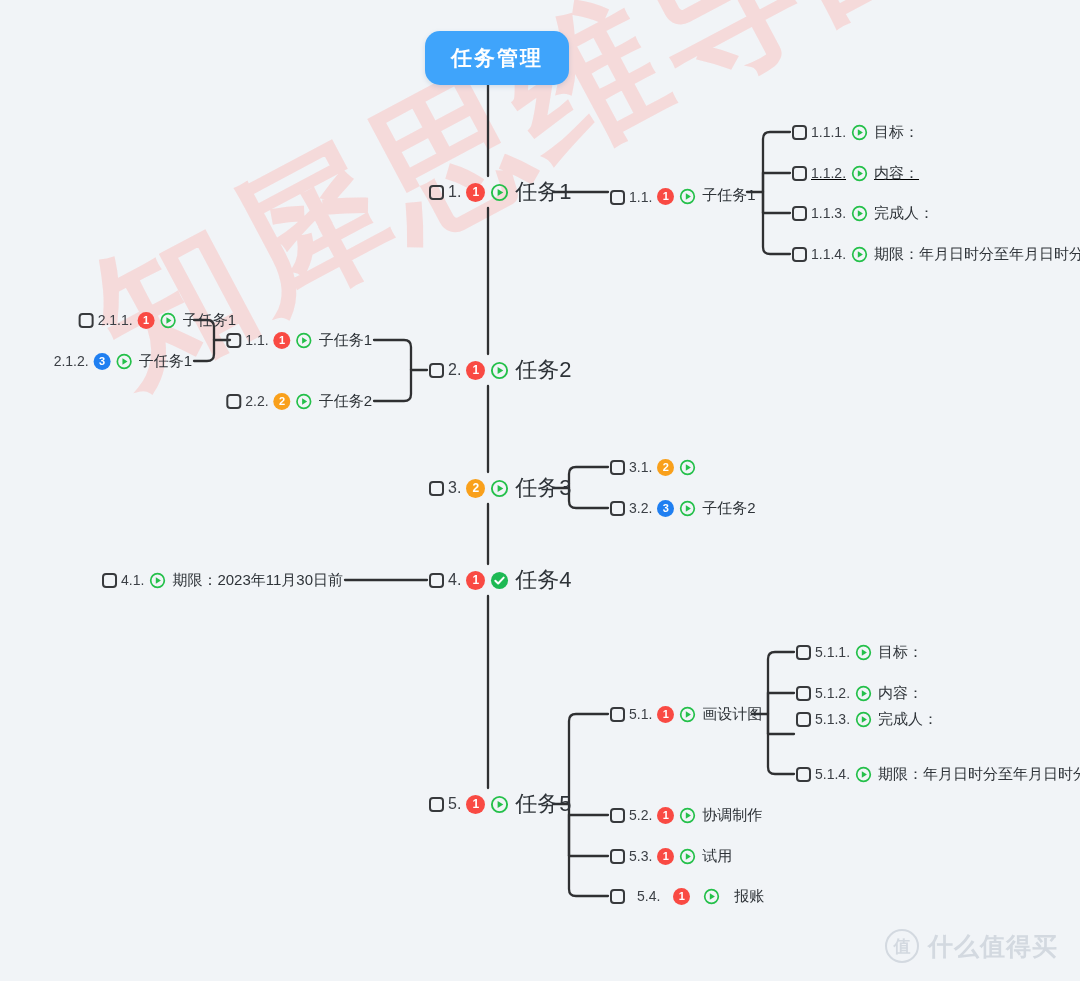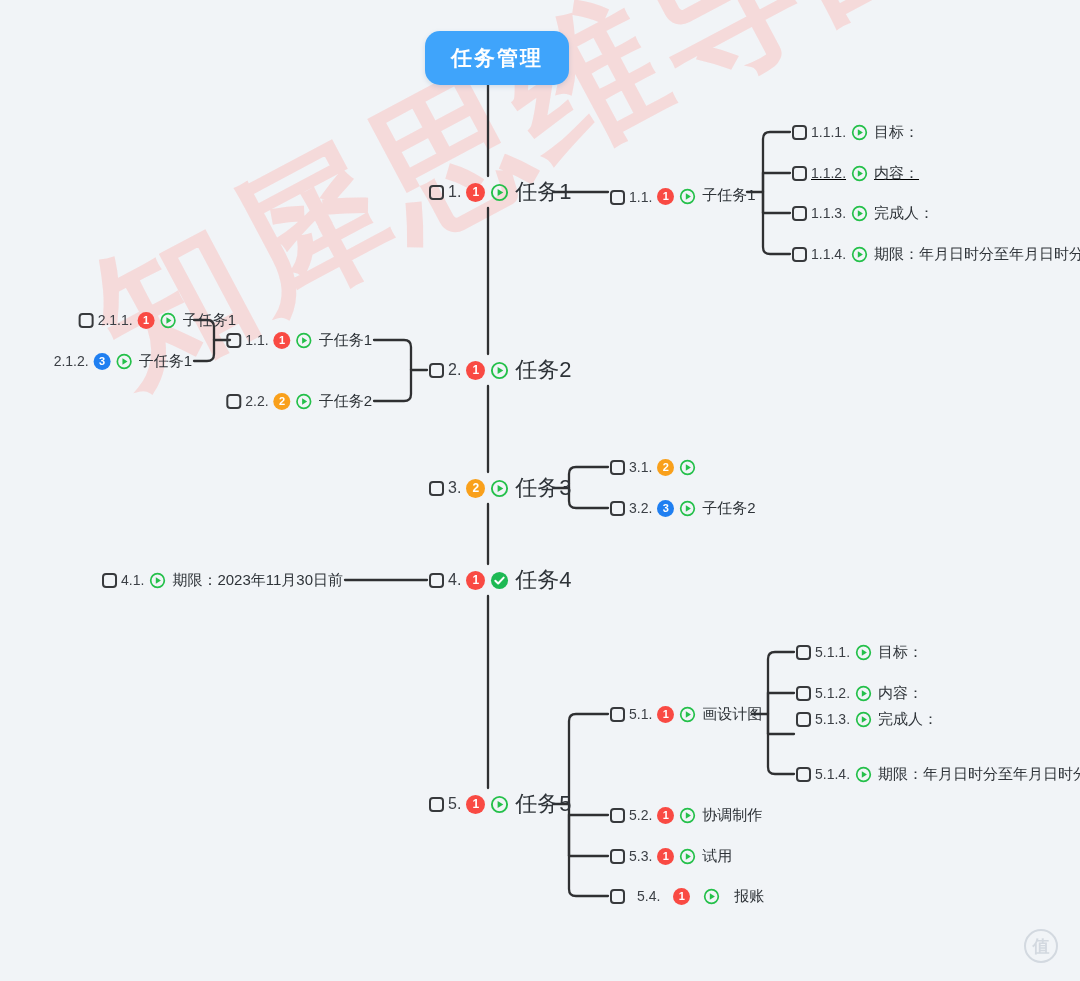--- a/index.html
+++ b/index.html
@@ -99,20 +99,21 @@
   .node.main .ico{width:19px;height:19px;}
 </style>
 </head>
 <body>
 
 <div id="canvas">
 
   <div class="wm-diagonal">知犀思维导图</div>
   <div class="wm-corner">
     <div class="wm-circle">值</div>
+    <div class="wm-text">什么值得买</div>
   </div>
 
   <svg class="links" viewBox="0 0 1080 981">
 
     <line x1="488" y1="84" x2="488" y2="176"></line>
     <line x1="488" y1="208" x2="488" y2="354"></line>
     <line x1="488" y1="386" x2="488" y2="472"></line>
     <line x1="488" y1="504" x2="488" y2="564"></line>
     <line x1="488" y1="596" x2="488" y2="788"></line>
 

